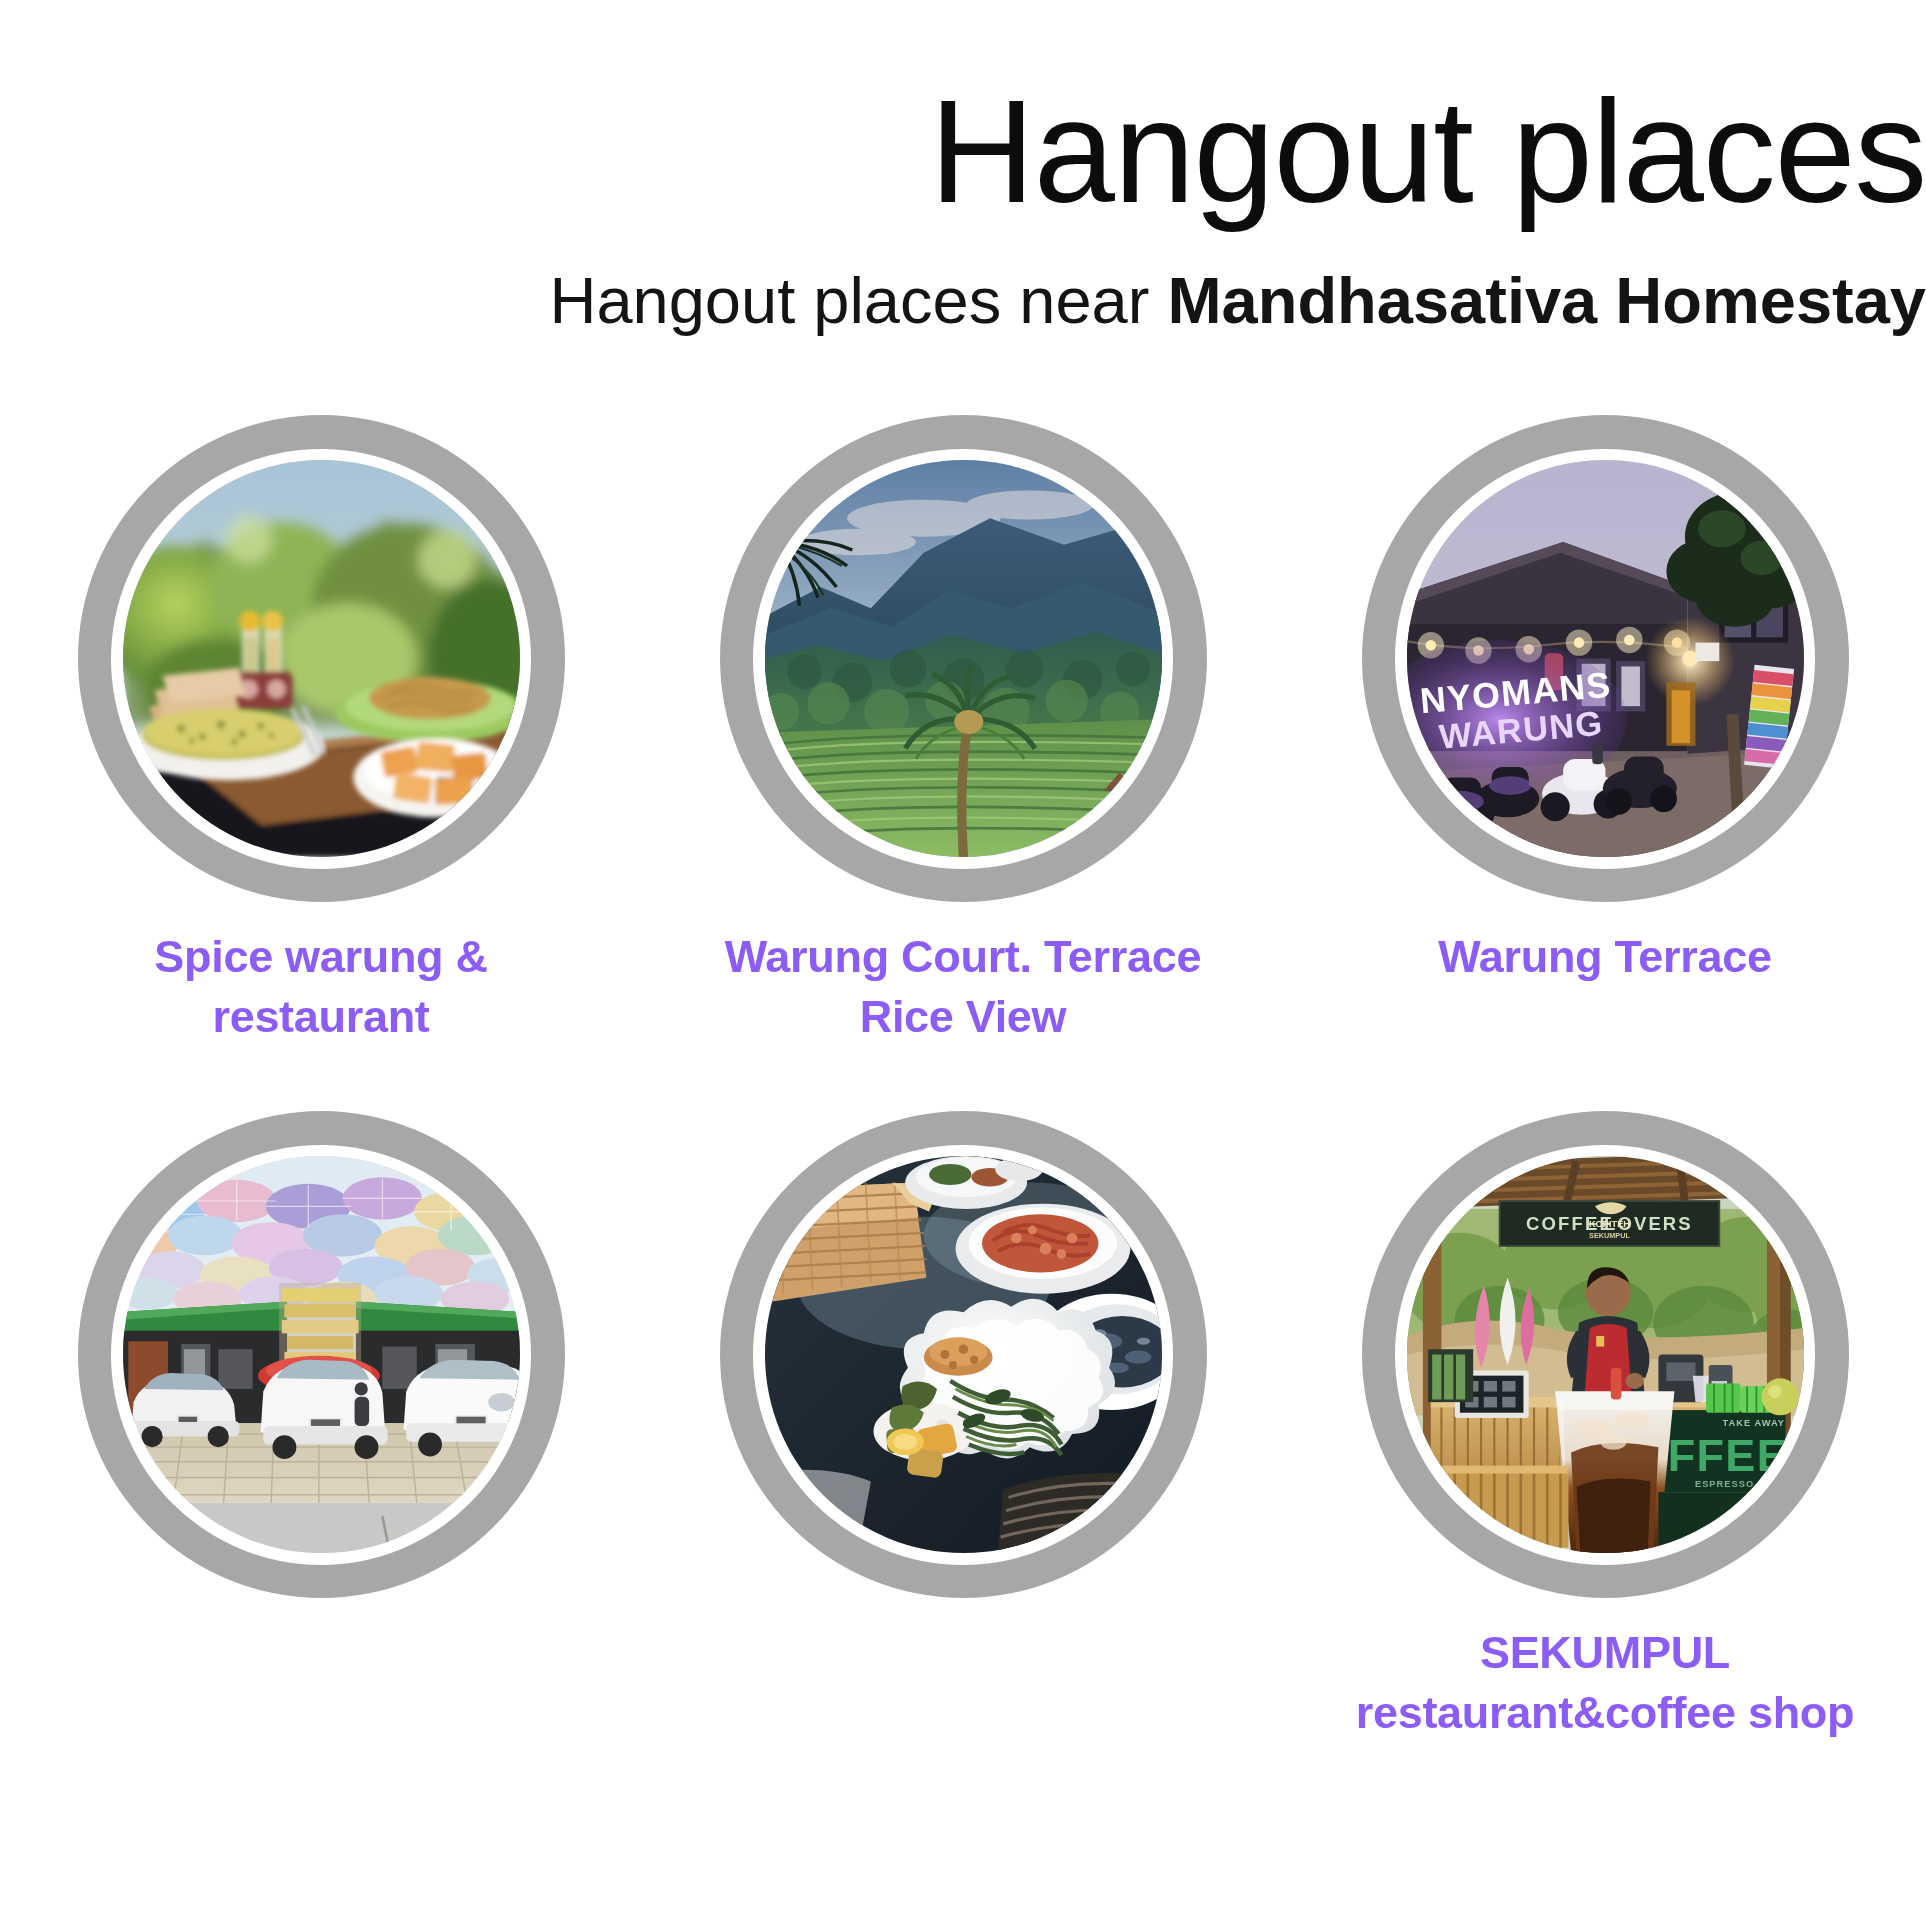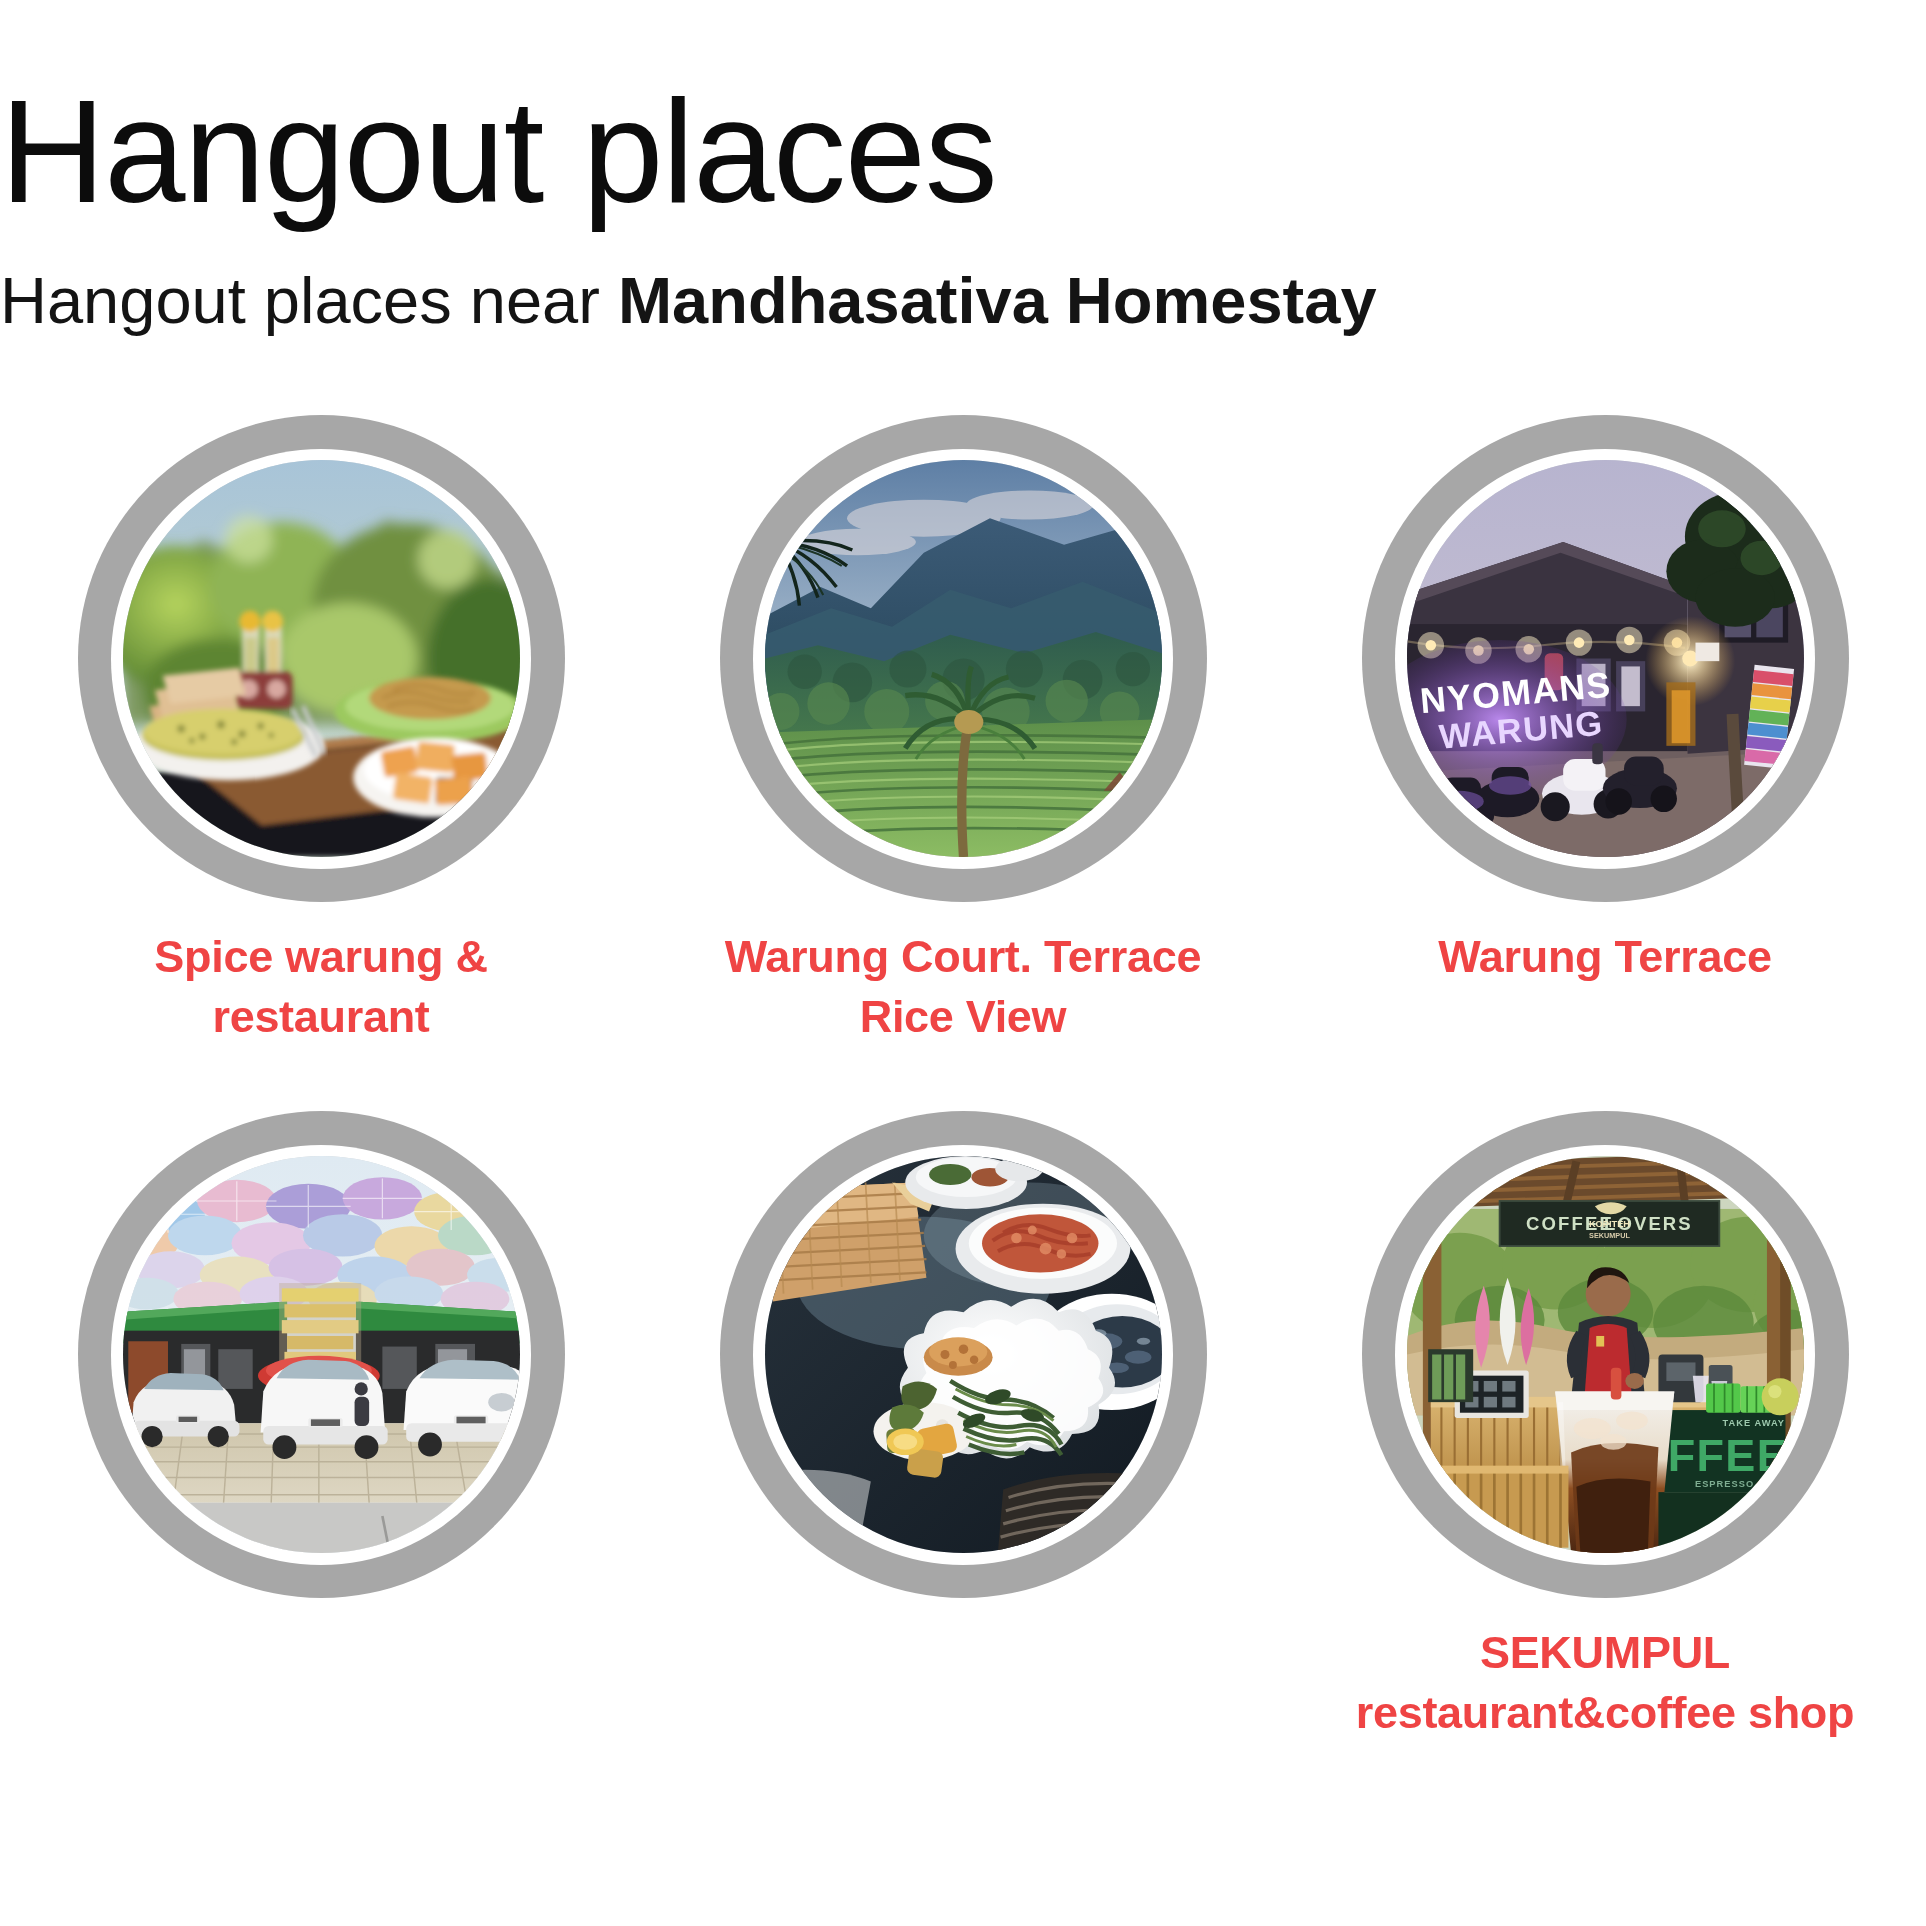--- a/index.html
+++ b/index.html
@@ -7,21 +7,21 @@
   body{
     width:1926px;height:1926px;
     background:#ffffff;
     font-family:"Liberation Sans","DejaVu Sans",sans-serif;
     overflow:hidden;
     position:relative;
   }
   #page{width:1926px;height:1926px;position:relative;}
 
   
-  .header{padding-top:79px;text-align:left;}
+  .header{padding-top:79px;text-align:right;}
   .page-title{
     font-size:146px;
     line-height:1.0;
     font-weight:400;
     color:#0c0c0c;
     letter-spacing:-1.3px;
     margin:0;
   }
   .page-subtitle{
     margin:39px 0 0 0;
@@ -73,21 +73,21 @@
   }
   .photo > svg{display:block;width:100%;height:100%;}
 
   .caption{
     margin-top:25.4px;
     width:508px;
     text-align:center;
     font-size:45px;
     line-height:1.33;
     font-weight:700;
-    color:#ef4444;
+    color:#8b5cf6;
     letter-spacing:-0.3px;
   }
   .cap-narrow{width:482px;}
 </style>
 </head>
 <body>
 
 <div id="page">
 
   <div class="header">

